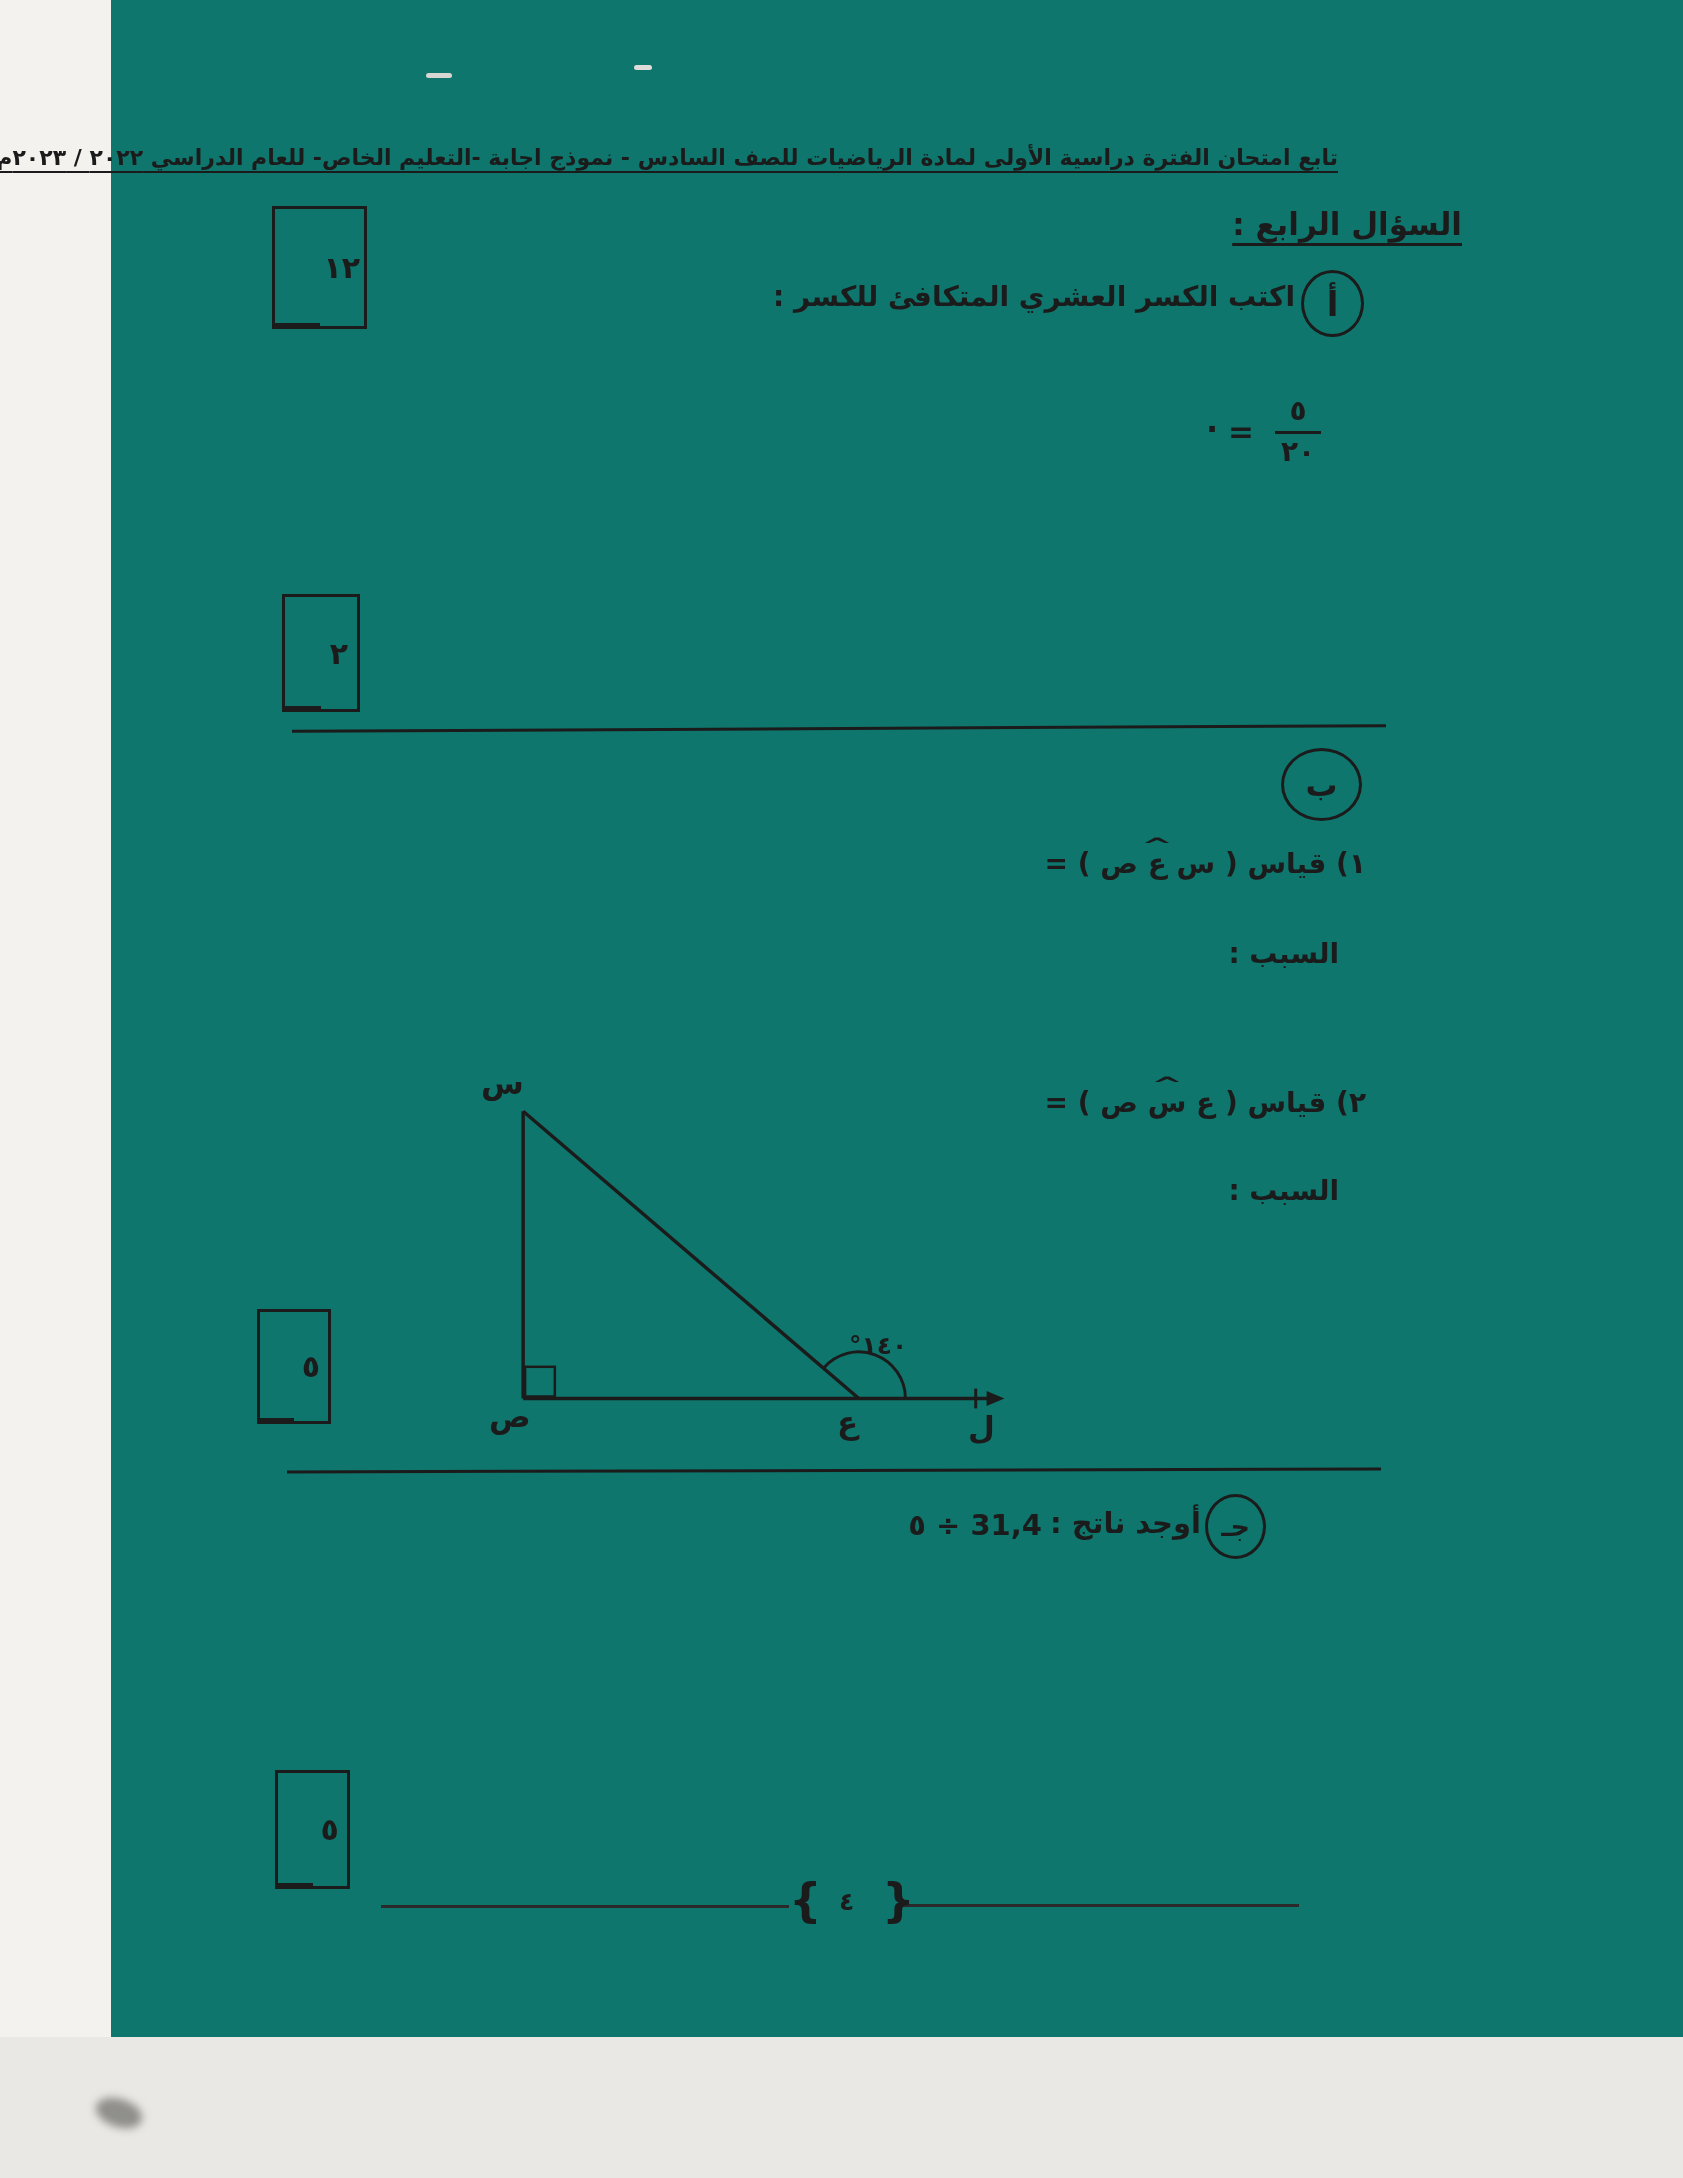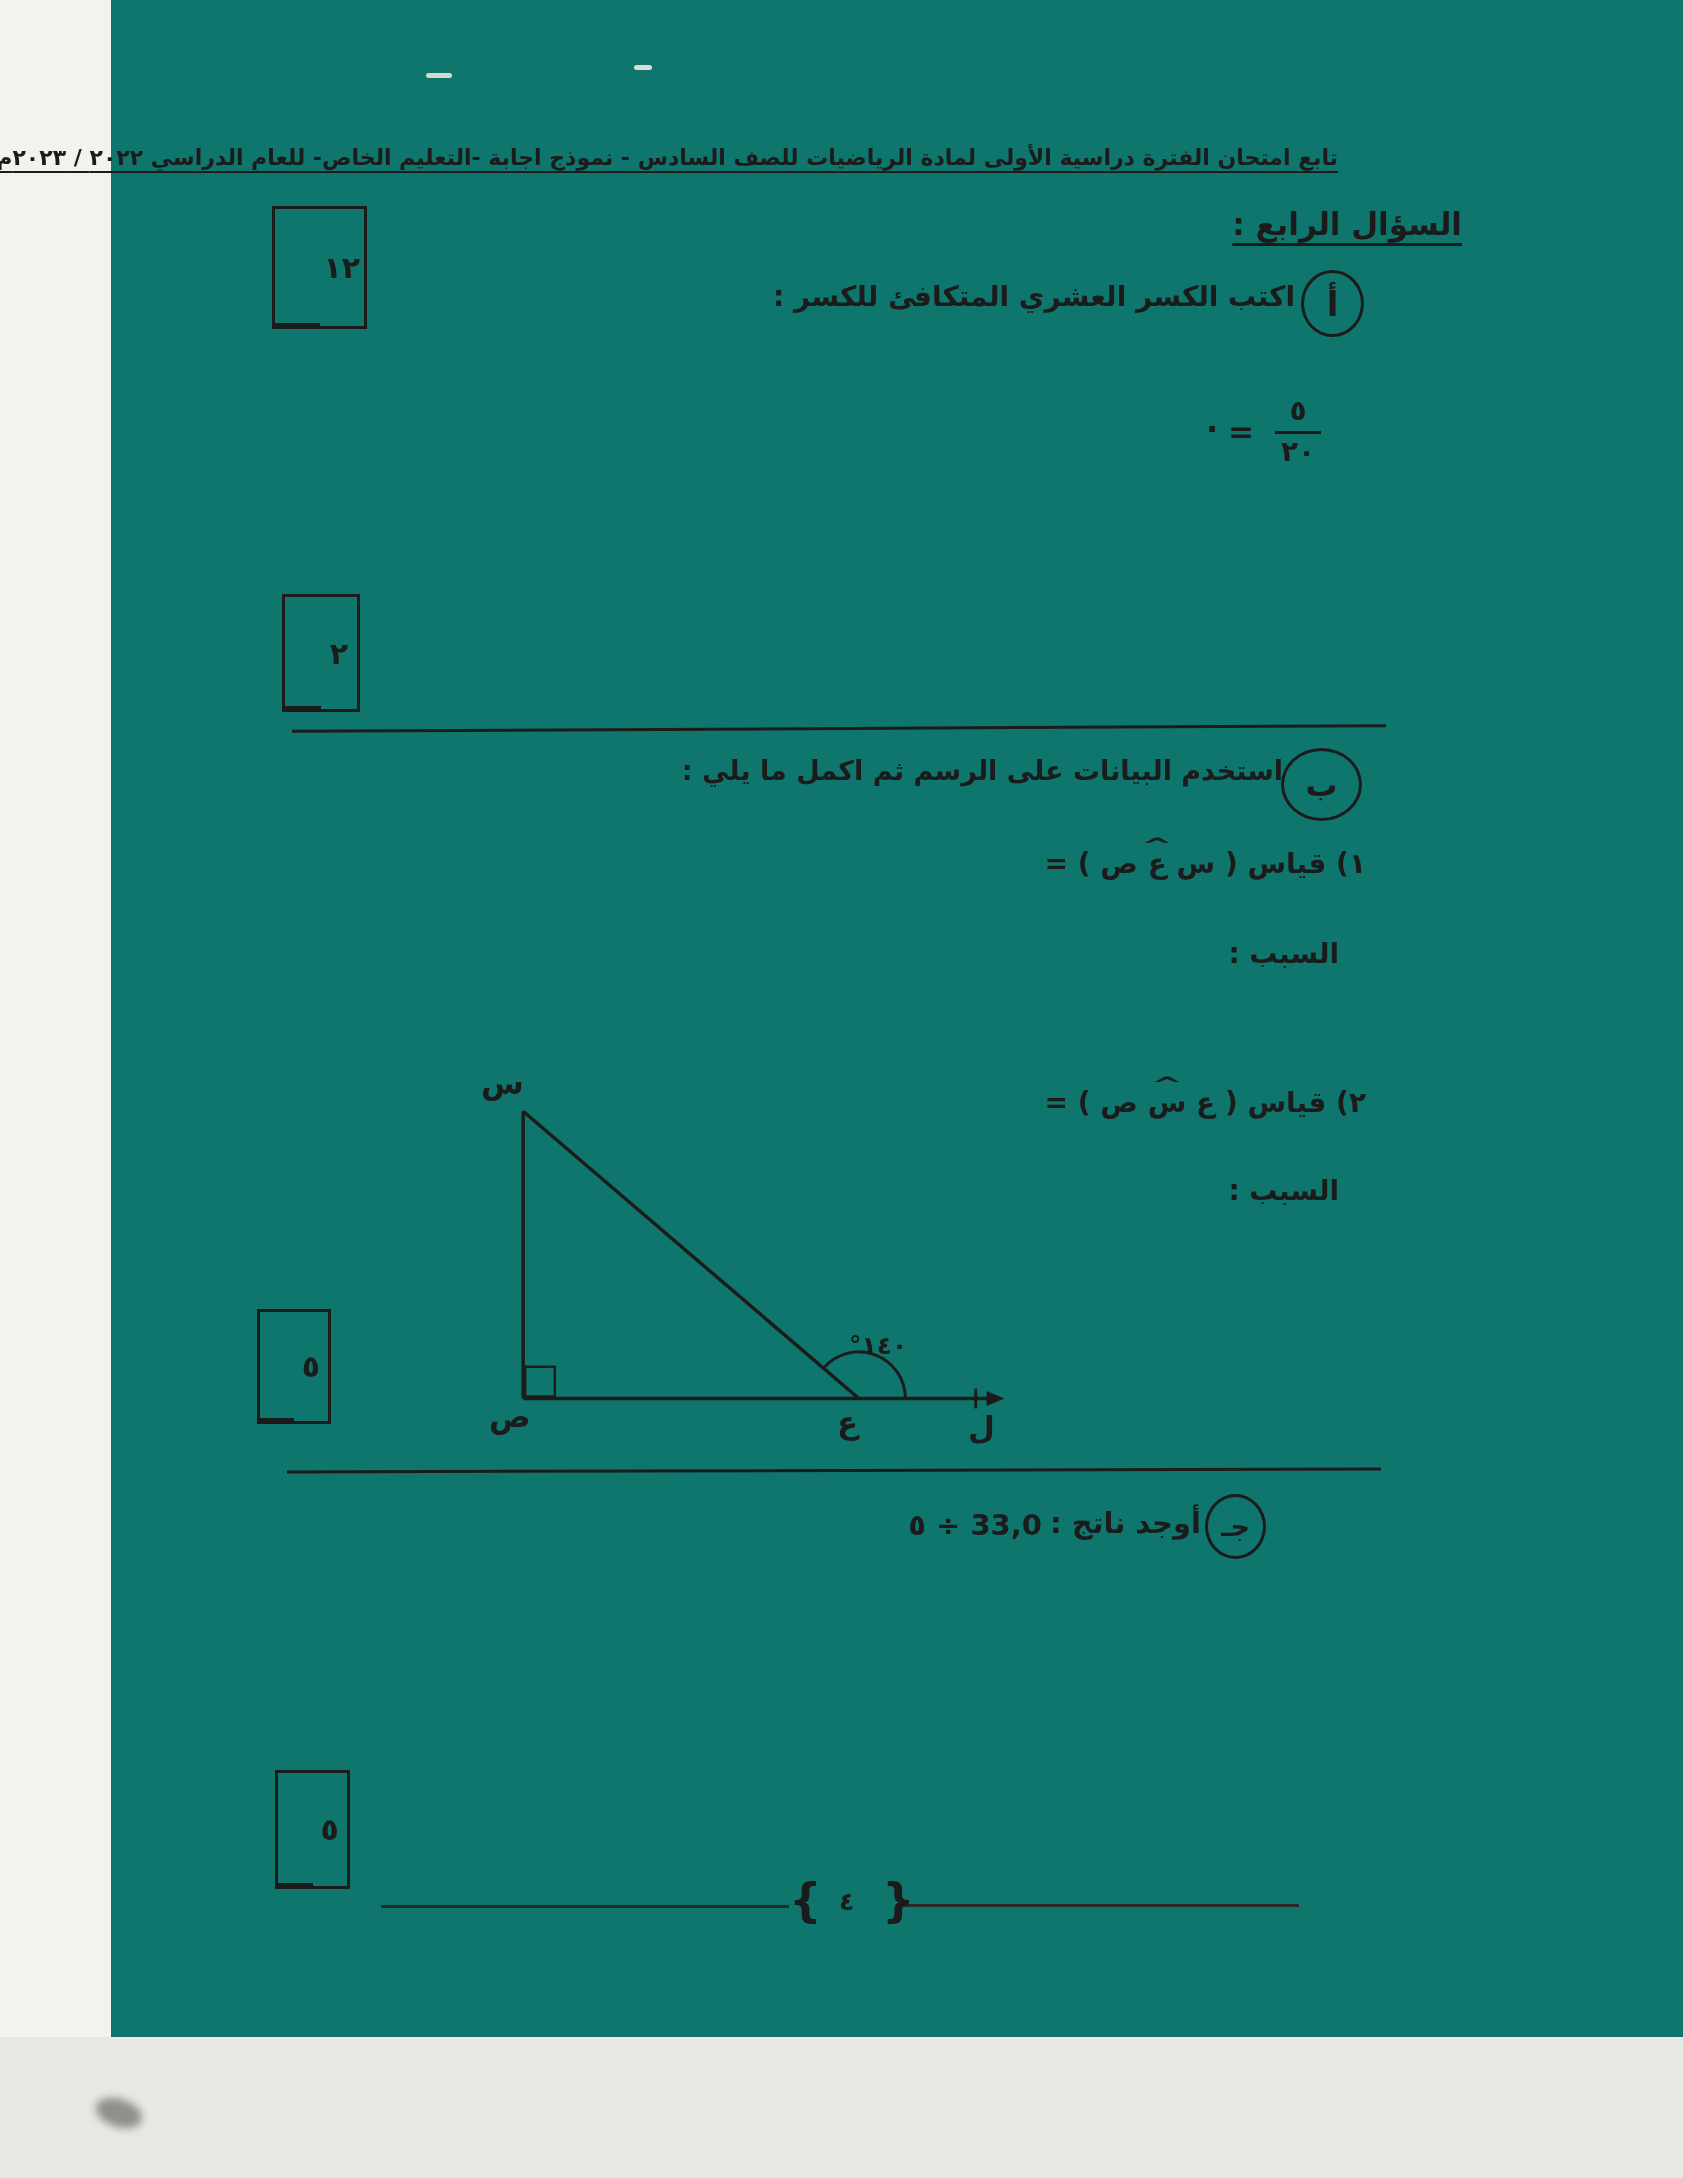--- a/index.html
+++ b/index.html
@@ -140,21 +140,20 @@
     <div class="cell top"></div>
     <div class="cell">٥</div>
   </div>
 
   <div class="abs divider div1"></div>
   <div class="abs divider div2"></div>
 
   <div class="abs badge badge-b">
     <span>ب</span>
   </div>
-  <div class="abs rtl prompt-b">استخدم البيانات على الرسم ثم اكمل ما يلي :</div>
 
   <div class="abs rtl qline q1">
     <span>١) قياس ( س </span><span class="hat-wrap"><span class="hat-mark">^</span><span>ع</span></span><span> ص ) =</span>
   </div>
   <div class="abs rtl reason reason1">السبب :</div>
 
   <div class="abs rtl qline q2">
     <span>٢) قياس ( ع </span><span class="hat-wrap"><span class="hat-mark">^</span><span>س</span></span><span> ص ) =</span>
   </div>
   <div class="abs rtl reason reason2">السبب :</div>
@@ -171,21 +170,21 @@
   <div class="abs vlabel" style="left:481px;top:1065px;">س</div>
   <div class="abs vlabel" style="left:489px;top:1398px;">ص</div>
   <div class="abs vlabel" style="left:837px;top:1404px;">ع</div>
   <div class="abs vlabel" style="left:968px;top:1410px;">ل</div>
   <div class="abs angle-label">°١٤٠</div>
 
   <div class="abs badge badge-c">
     <span>جـ</span>
   </div>
   <div class="abs rtl prompt-c">أوجد ناتج :</div>
-  <div class="abs rtl expr-c">33,0 ÷ ٥</div>
+  <div class="abs rtl expr-c">31,4 ÷ ٥</div>
 
   <div class="abs footer-line fl-left"></div>
   <div class="abs footer-line fl-right"></div>
   <div class="abs brace brace-l">{</div>
   <div class="abs page-num">٤</div>
   <div class="abs brace brace-r">}</div>
 
 </div>
 
 

